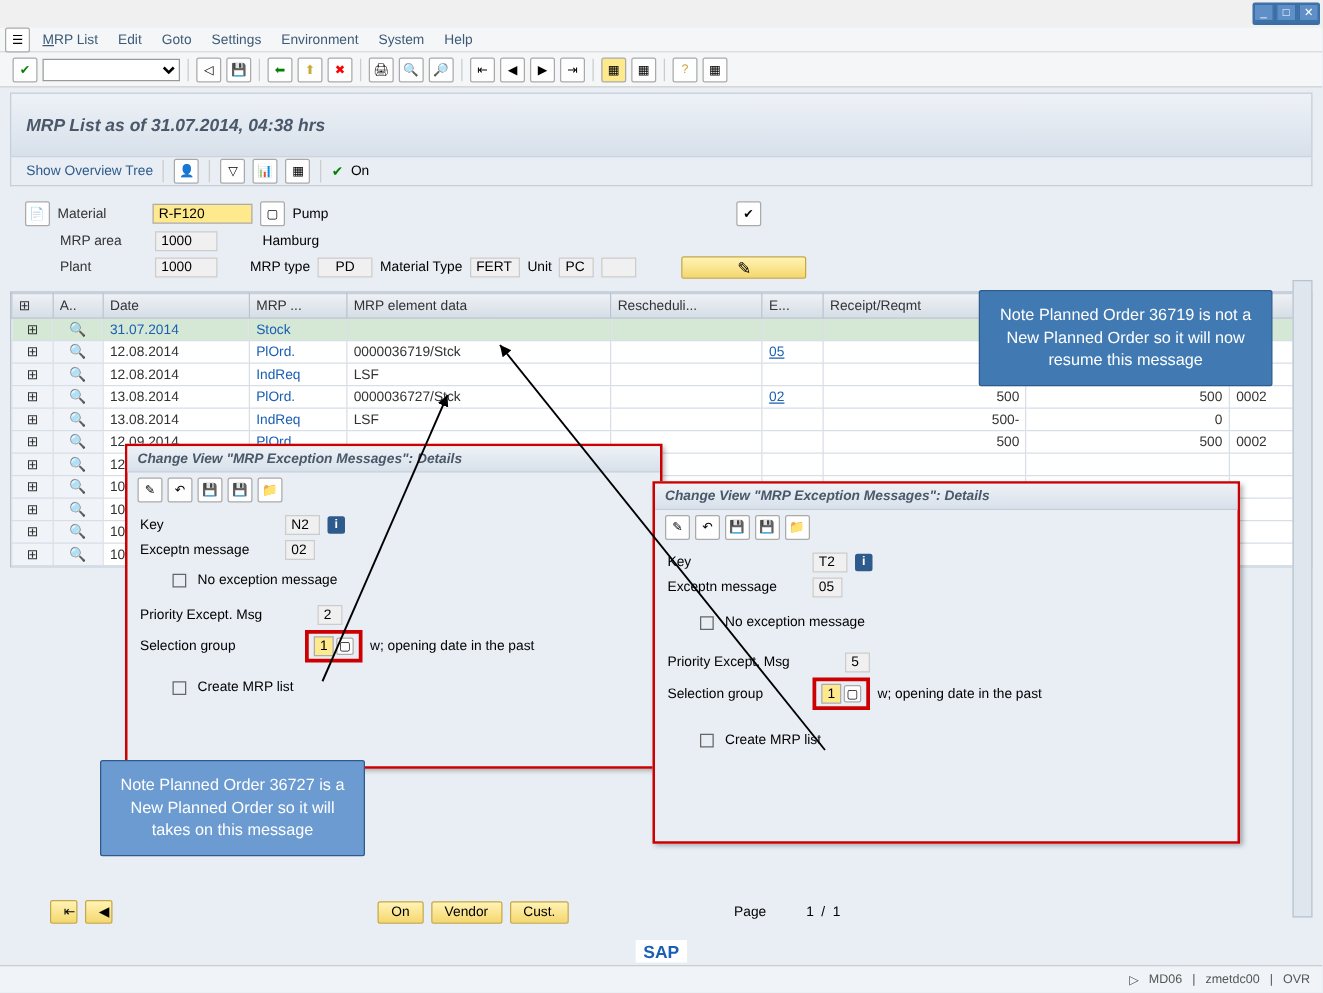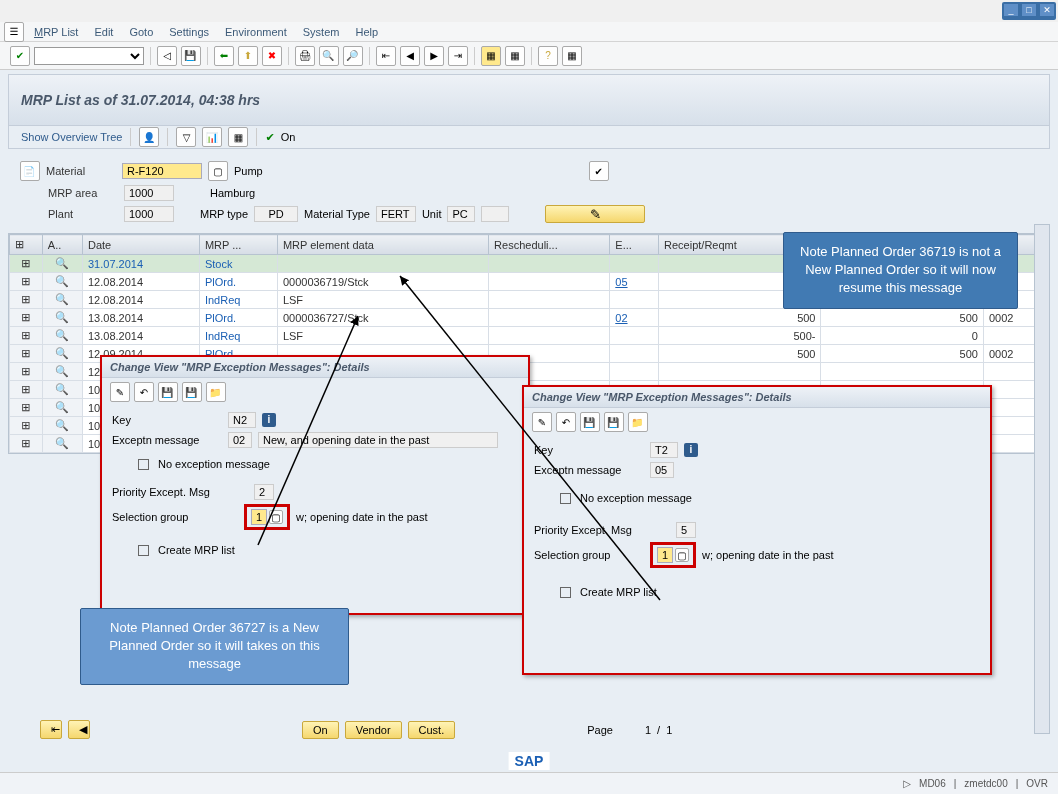--- a/index.html
+++ b/index.html
@@ -305,21 +305,20 @@
   </div>
   <div class="popup-body">
     <div class="popup-row">
       <span class="popup-label">Key</span>
       <input class="field-ro" style="width: 28px;" value="N2">
       <span class="info-icon">i</span>
     </div>
     <div class="popup-row">
       <span class="popup-label">Exceptn message</span>
       <input class="field-ro" style="width: 24px;" value="02">
-      <input class="field-ro" style="width: 240px;" value="New, and opening date in the past">
     </div>
     <div class="popup-row" style="margin-top:10px">
       <span style="width:20px"></span>
       <span class="checkbox-faux"></span>
       <span>No exception message</span>
     </div>
     <div class="popup-row" style="margin-top:14px">
       <span class="popup-label">Priority Except. Msg</span>
       <span style="width:20px"></span>
       <input class="field-ro" style="width: 20px;" value="2">
@@ -380,21 +379,21 @@
     </div>
     <div class="popup-row" style="margin-top:18px">
       <span style="width:20px"></span>
       <span class="checkbox-faux"></span>
       <span>Create MRP list</span>
     </div>
   </div>
 </div>
 
 <div class="callout dark" style="right:40px; top:232px; width:235px;">Note Planned Order 36719 is not a New Planned Order so it will now resume this message</div>
-<div class="callout" style="left:80px; top:608px; width:269px;">Note Planned Order 36727 is a New Planned Order so it will takes on this message</div>
+<div class="callout" style="left:80px; top:608px; width:212px;">Note Planned Order 36727 is a New Planned Order so it will takes on this message</div>
 
 <svg class="arrow" style="left:0;top:0;width:1058px;height:794px">
   <defs>
       <marker id="ah" markerWidth="8" markerHeight="8" refX="6" refY="3" orient="auto">
         <path d="M0,0 L6,3 L0,6 Z" fill="#000"></path>
       </marker>
     </defs>
   <line x1="258" y1="545" x2="358" y2="316" stroke="#000" stroke-width="1.5" marker-end="url(#ah)"></line>
   <line x1="660" y1="600" x2="400" y2="276" stroke="#000" stroke-width="1.5" marker-end="url(#ah)"></line>
 </svg>

